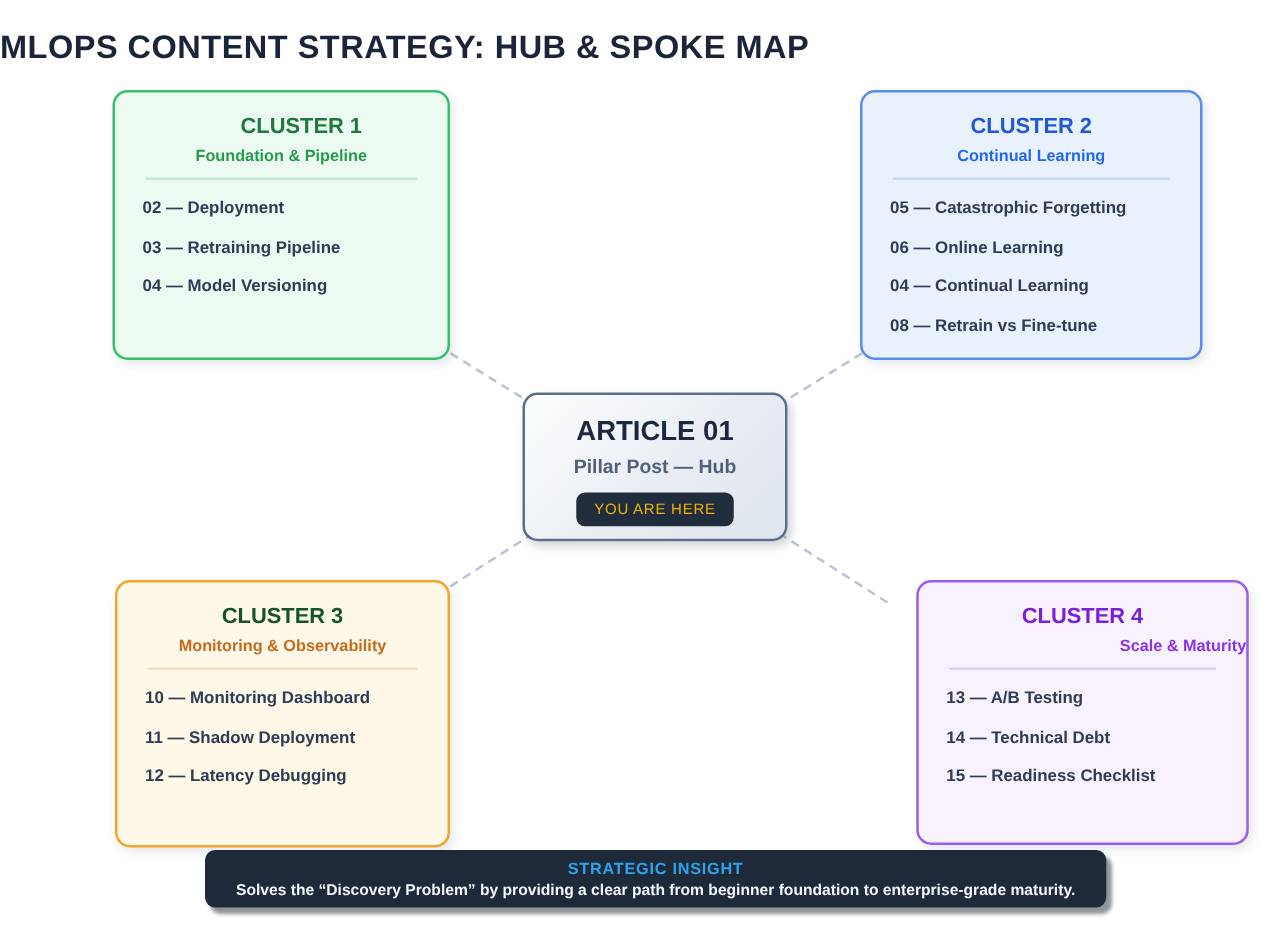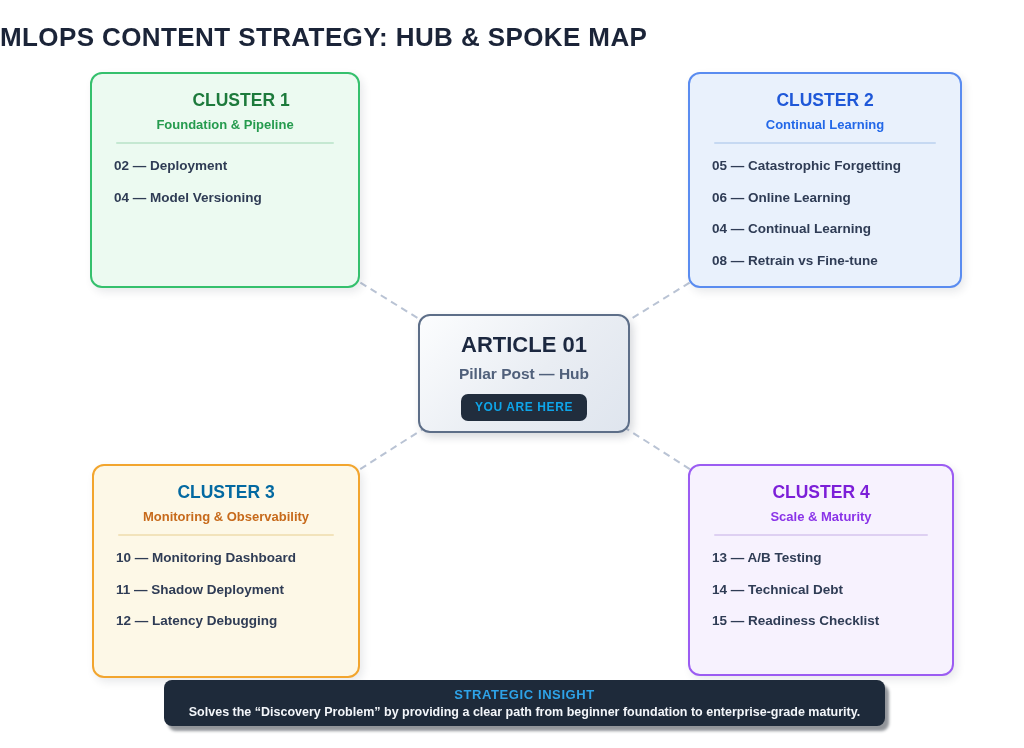--- a/index.html
+++ b/index.html
@@ -56,44 +56,44 @@
   .c1 .c-name { color: #1d7a3c; padding-left: 32px; }
   .c1 .c-sub  { color: #259b4e; }
   .c1 .c-divider { background: #c5e8d2; }
   
   .c2 { left: 688px; top: 72px;  width: 274px; height: 216px; background: #e9f1fc; border-color: #5a8cf0; }
   .c2 .c-name { color: #1f58d8; }
   .c2 .c-sub  { color: #2368e8; }
   .c2 .c-divider { background: #c6d9f2; }
   
   .c3 { left: 92px;  top: 464px; width: 268px; height: 214px; background: #fdf8e7; border-color: #f2a52e; }
-  .c3 .c-name { color: #0369a1; }
+  .c3 .c-name { color: #14532d; }
   .c3 .c-sub  { color: #c76a1b; }
   .c3 .c-divider { background: #f2e3bb; }
   
-  .c4 { left: 688px; top: 464px; width: 266px; height: 212px; background: #f7f2fe; border-color: #9b5cf2; }
+  .c4 { left: 733px; top: 464px; width: 266px; height: 212px; background: #f7f2fe; border-color: #9b5cf2; }
   .c4 .c-name { color: #7c1fd8; }
-  .c4 .c-sub  { color: #8a33e8; }
+  .c4 .c-sub  { color: #8a33e8; text-align: right; }
   .c4 .c-divider { background: #ded0f2; }
   
   .hub {
     position: absolute; z-index: 3;
     left: 418px; top: 314px; width: 212px; height: 119px;
     border: 2.5px solid #5d6e88; border-radius: 12px;
     background: linear-gradient(135deg, #fcfdfe 0%, #e9edf3 55%, #dfe5ee 100%);
     box-shadow: 3px 4px 8px rgba(30,41,59,0.18);
     text-align: center;
     padding-top: 16px;
   }
   .hub-title { font-size: 22px; font-weight: 800; color: #1c2840; margin-bottom: 7px; }
   .hub-sub   { font-size: 15.5px; font-weight: 700; color: #50607b; margin-bottom: 11px; }
   .hub-badge {
     display: inline-block;
-    background: #212d3d; color: #0ea5e9;
-    font-size: 12px; font-weight: 700; letter-spacing: 0.6px;
+    background: #212d3d; color: #eab308;
+    font-size: 12px; font-weight: 400; letter-spacing: 0.6px;
     padding: 6px 14px 7px 14px; border-radius: 7px;
   }
   
   .insight {
     position: absolute; z-index: 4;
     left: 164px; top: 680px; width: 721px; height: 46px;
     background: #1e2a3a;
     border-radius: 8px;
     box-shadow: 4px 5px 3px rgba(13,20,32,0.45);
     text-align: center;
@@ -122,20 +122,21 @@
     <line x1="340" y1="482" x2="445" y2="415"></line>
     <line x1="710" y1="482" x2="605" y2="415"></line>
   </svg>
 
   <div class="cluster c1">
     <div class="c-name">CLUSTER 1</div>
     <div class="c-sub">Foundation &amp; Pipeline</div>
     <div class="c-divider"></div>
     <ul>
       <li>02 — Deployment</li>
+      <li>03 — Retraining Pipeline</li>
       <li>04 — Model Versioning</li>
     </ul>
   </div>
 
   <div class="cluster c2">
     <div class="c-name">CLUSTER 2</div>
     <div class="c-sub">Continual Learning</div>
     <div class="c-divider"></div>
     <ul>
       <li>05 — Catastrophic Forgetting</li>

